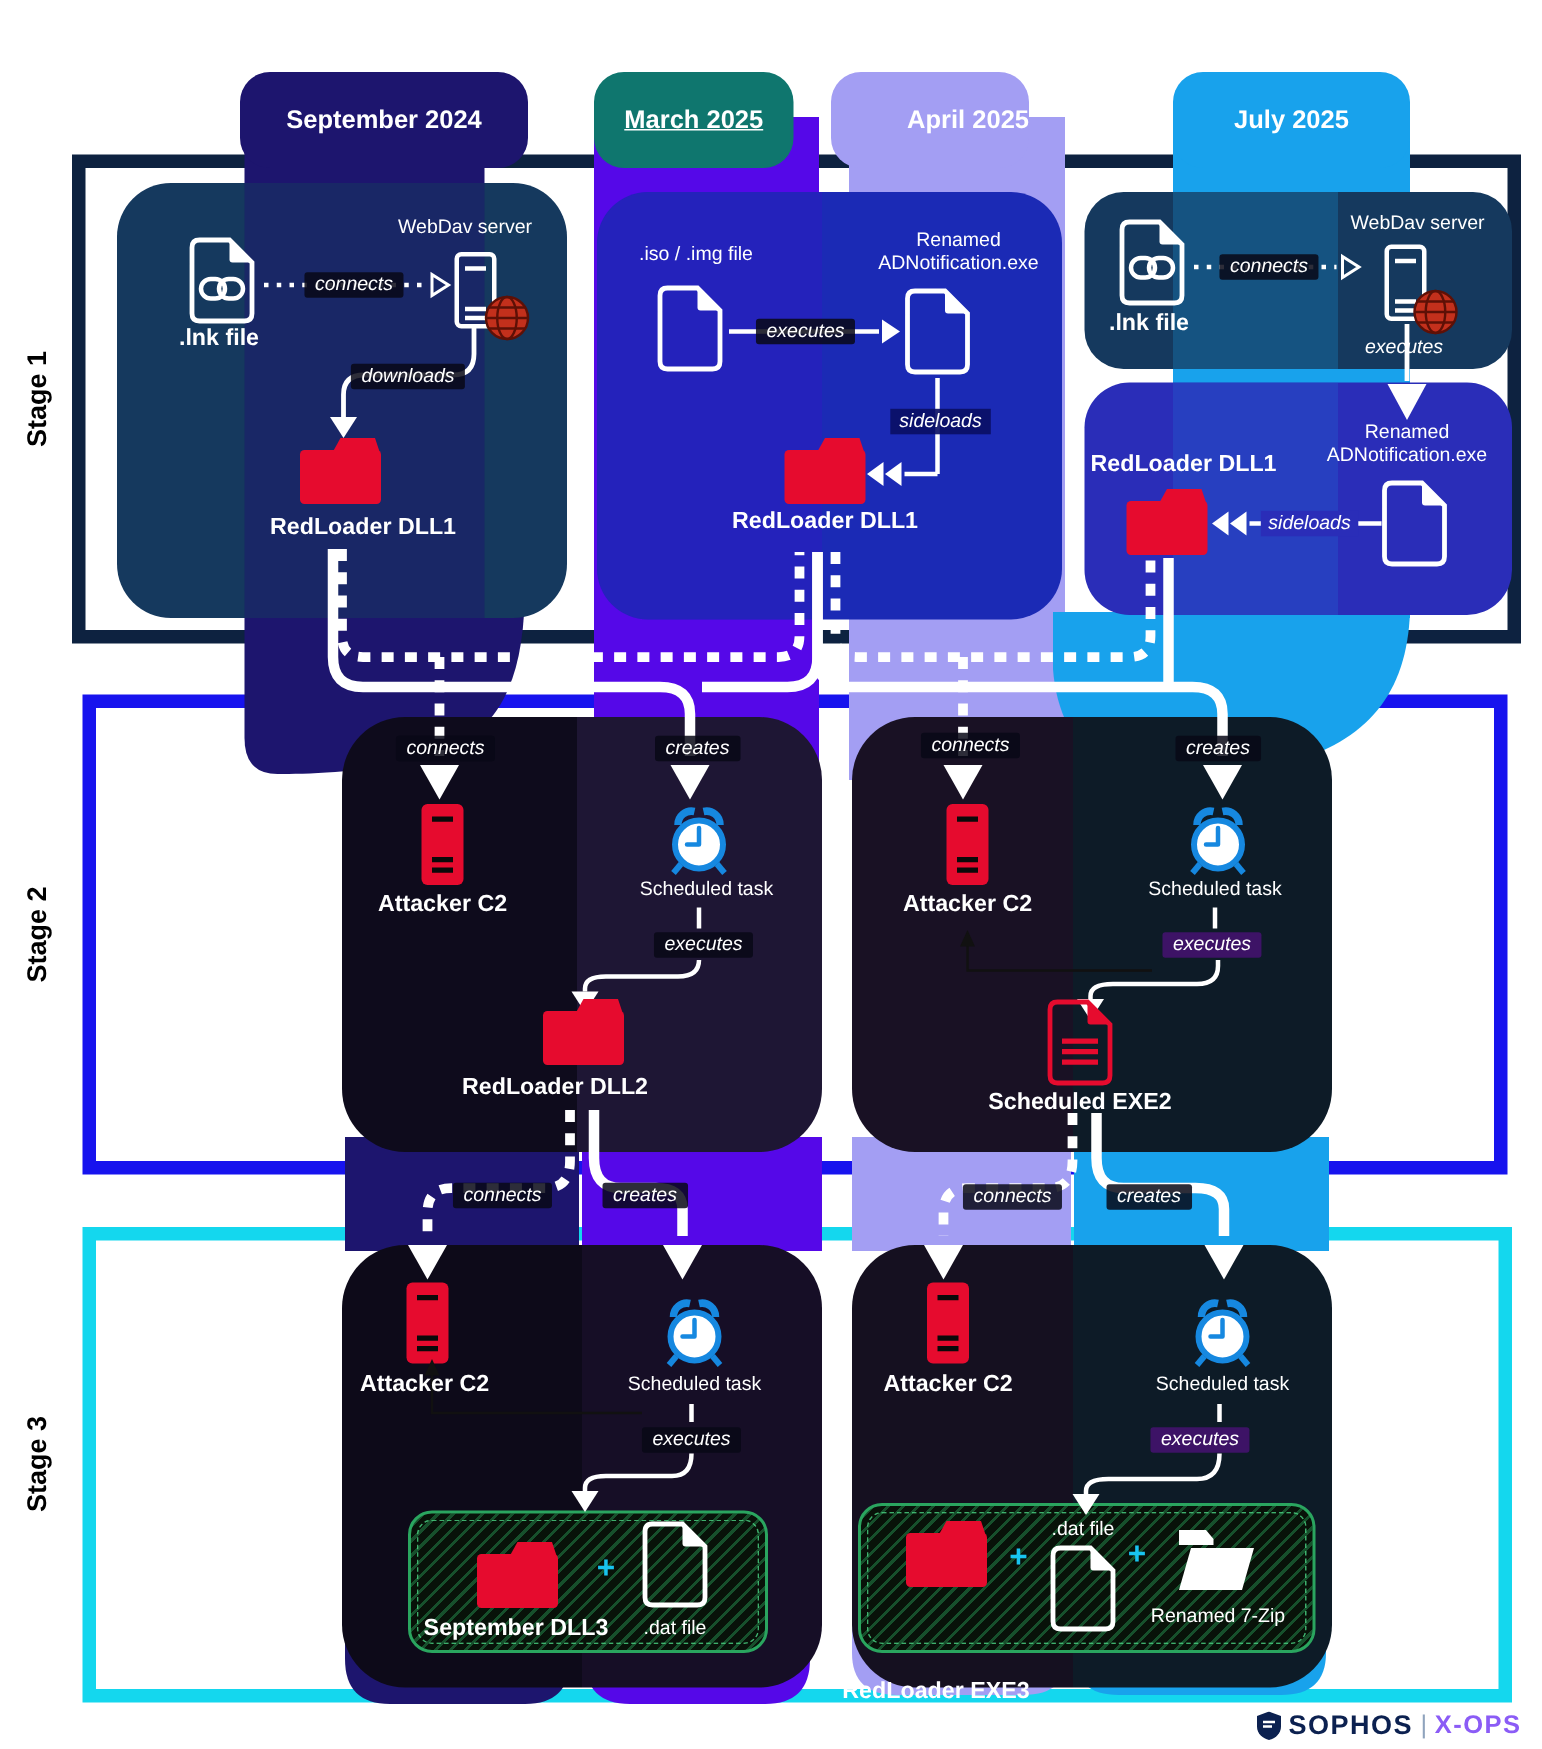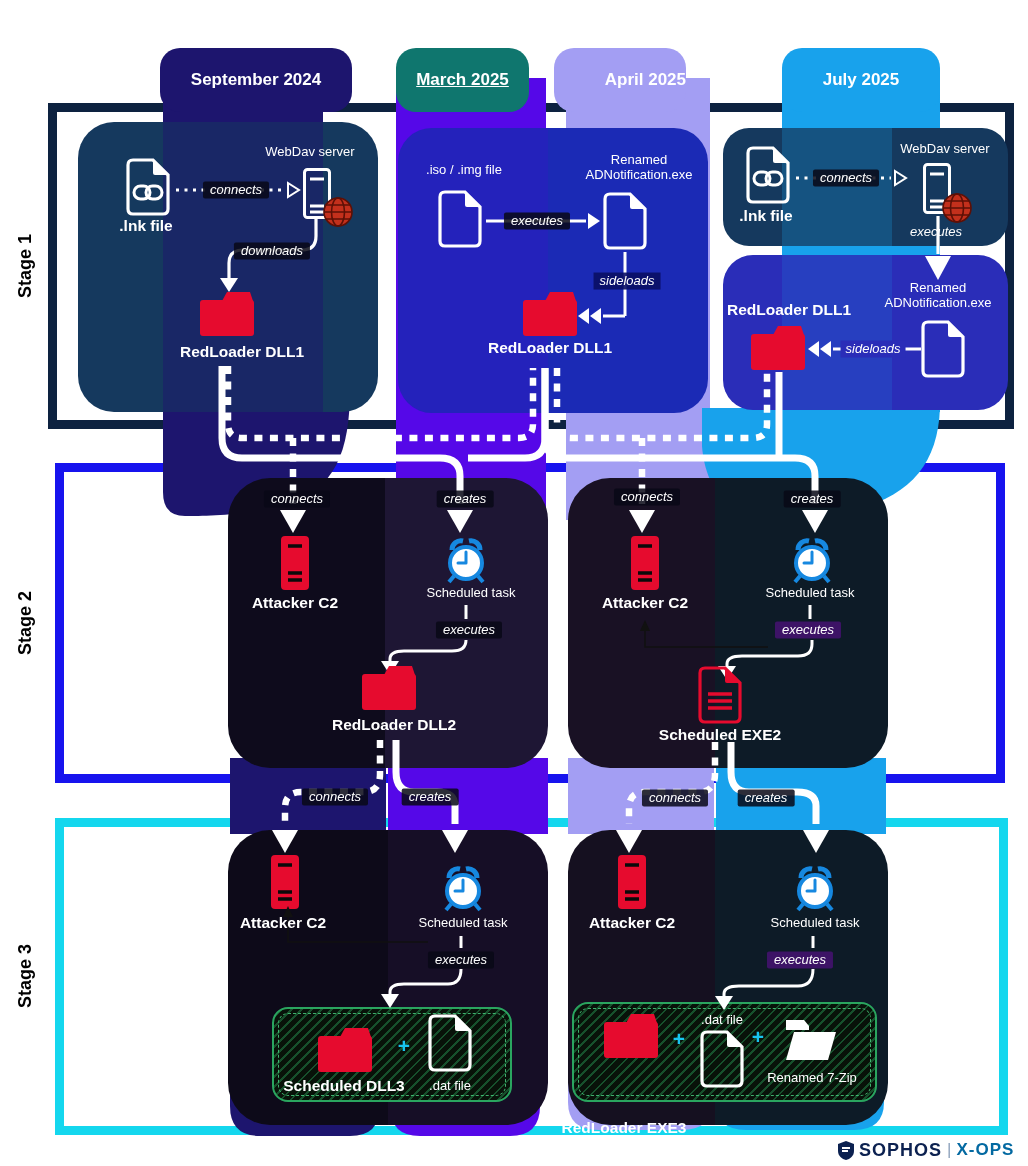--- a/index.html
+++ b/index.html
@@ -35,21 +35,21 @@
   .mask-b{font-style:italic;background:rgba(10,14,100,.9);padding:1px 6px;}
   .plus{color:#18c4f0;font-weight:bold;font-size:21px;}
   .wrap2{white-space:normal;width:160px;}
   #title{position:absolute;left:350px;top:8px;width:420px;text-align:center;color:#000;
          font-size:27px;font-weight:800;}
   
   #footer-logo{position:absolute;left:838px;top:1137px;width:185px;height:26px;display:flex;
                align-items:center;gap:5px;}
   .brand{color:#0c2150;font-weight:bold;font-size:18px;letter-spacing:1px;}
   .divider{color:#8fa3bd;font-size:17px;font-weight:normal;}
-  .suffix{color:#0369a1;font-weight:bold;font-size:17px;letter-spacing:1px;}
+  .suffix{color:#8b5cf6;font-weight:bold;font-size:17px;letter-spacing:1px;}
 </style>
 </head>
 <body>
 
 <div id="canvas">
 
 
   <div class="frame frame1" style="left:48px;top:103px;width:966px;height:326px;"></div>
   <div class="frame frame2" style="left:55px;top:463px;width:950px;height:320px;"></div>
   <div class="frame frame3" style="left:55px;top:818px;width:953px;height:317px;"></div>
@@ -287,35 +287,35 @@
   <div class="lbl ip" style="left:936px;top:232px;">executes</div>
   <div class="lbl wrap2" style="left:938px;top:296px;">Renamed ADNotification.exe</div>
   <div class="lbl b" style="left:789px;top:310px;">RedLoader DLL1</div>
   <div class="lbl mask-d" style="left:873px;top:349px;">sideloads</div>
 
   <div class="lbl i" style="left:297px;top:499px;">connects</div>
   <div class="lbl i" style="left:465px;top:499px;">creates</div>
   <div class="lbl b" style="left:295px;top:603px;">Attacker C2</div>
   <div class="lbl" style="left:471px;top:593px;">Scheduled task</div>
   <div class="lbl i" style="left:469px;top:630px;">executes</div>
-  <div class="lbl b" style="left:394px;top:725px;">RedLoader DLL2</div>
+  <div class="lbl b" style="left:370px;top:725px;">RedLoader DLL2</div>
 
   <div class="lbl i" style="left:647px;top:497px;">connects</div>
   <div class="lbl i" style="left:812px;top:499px;">creates</div>
   <div class="lbl b" style="left:645px;top:603px;">Attacker C2</div>
   <div class="lbl" style="left:810px;top:593px;">Scheduled task</div>
   <div class="lbl ipur" style="left:808px;top:630px;">executes</div>
   <div class="lbl b" style="left:720px;top:735px;">Scheduled EXE2</div>
 
   <div class="lbl i" style="left:335px;top:797px;">connects</div>
   <div class="lbl i" style="left:430px;top:797px;">creates</div>
   <div class="lbl b" style="left:283px;top:923px;">Attacker C2</div>
   <div class="lbl" style="left:463px;top:923px;">Scheduled task</div>
   <div class="lbl i" style="left:461px;top:960px;">executes</div>
-  <div class="lbl b" style="left:344px;top:1086px;">Scheduled DLL3</div>
+  <div class="lbl b" style="left:344px;top:1086px;">September DLL3</div>
   <div class="lbl plus" style="left:404px;top:1046px;">+</div>
   <div class="lbl" style="left:450px;top:1086px;">.dat file</div>
 
   <div class="lbl i" style="left:675px;top:798px;">connects</div>
   <div class="lbl i" style="left:766px;top:798px;">creates</div>
   <div class="lbl b" style="left:632px;top:923px;">Attacker C2</div>
   <div class="lbl" style="left:815px;top:923px;">Scheduled task</div>
   <div class="lbl ipur" style="left:800px;top:960px;">executes</div>
   <div class="lbl b" style="left:624px;top:1128px;">RedLoader EXE3</div>
   <div class="lbl plus" style="left:679px;top:1039px;">+</div>

